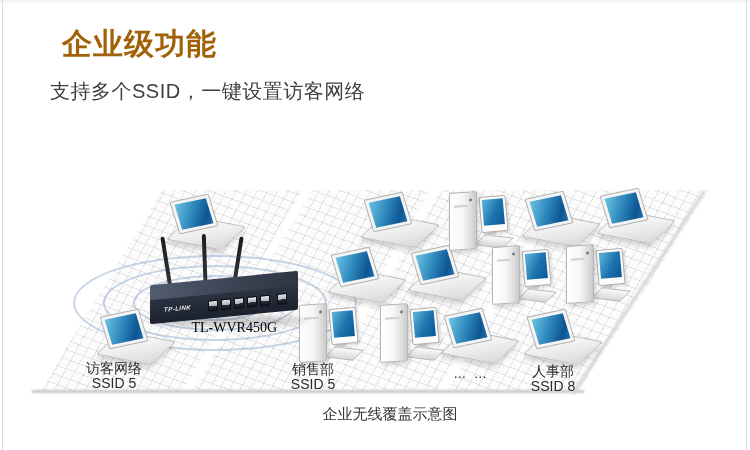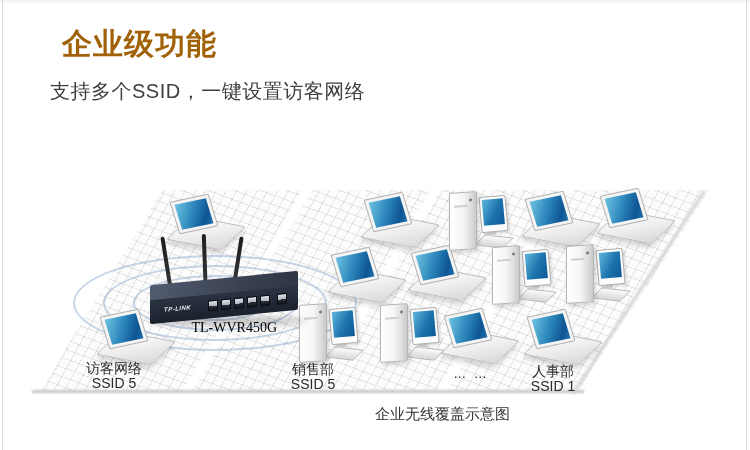--- a/index.html
+++ b/index.html
@@ -73,21 +73,21 @@
   .port{display:block;width:10px;height:11px;background:linear-gradient(#e3e6eb,#aeb3bc 55%,#2a2f38 56%,#12161d);
     border:1px solid #0b0e13;border-radius:1px;}
   .port.gap{margin-left:4px;}
   .router-shadow{left:0;top:84px;width:158px;height:10px;background:rgba(0,0,0,.22);
     border-radius:50%;filter:blur(3px);}
   .router-model{left:147px;top:320px;width:130px;text-align:right;font-size:14px;color:#000000;z-index:15;font-family:Liberation Serif, serif;}
 
   
   .grp-label{width:100px;text-align:center;font-size:14px;line-height:15px;color:#2b2b2b;z-index:15;}
   .dots-label{width:80px;text-align:center;font-size:13px;color:#2b2b2b;z-index:15;letter-spacing:2px;}
-  .diagram-caption{left:270px;top:405px;width:240px;text-align:right;font-size:15px;color:#333;z-index:15;}
+  .diagram-caption{left:270px;top:405px;width:240px;text-align:center;font-size:15px;color:#333;z-index:15;}
 </style>
 </head>
 <body>
 
 <div class="abs top-strip" data-interactable="false"></div>
 <div class="abs edge left" data-interactable="false"></div>
 <div class="abs edge right" data-interactable="false"></div>
 
 <div class="abs page-title" data-interactable="false">企业级功能</div>
 <div class="abs page-subtitle" data-interactable="false">支持多个SSID，一键设置访客网络</div>
@@ -228,16 +228,16 @@
 </div>
 <div class="abs grp-label" style="left:263px;top:362px" data-interactable="false">
   <div data-interactable="false">销售部</div>
   <div data-interactable="false">SSID 5</div>
 </div>
 <div class="abs grp-label" style="left:348px;top:362px" data-interactable="false">
 </div>
 <div class="abs dots-label" style="left:431px;top:366px" data-interactable="false">… …</div>
 <div class="abs grp-label" style="left:503px;top:364px" data-interactable="false">
   <div data-interactable="false">人事部</div>
-  <div data-interactable="false">SSID 1</div>
+  <div data-interactable="false">SSID 8</div>
 </div>
 
 <div class="abs diagram-caption" data-interactable="false">企业无线覆盖示意图</div>
 
 </body></html>

